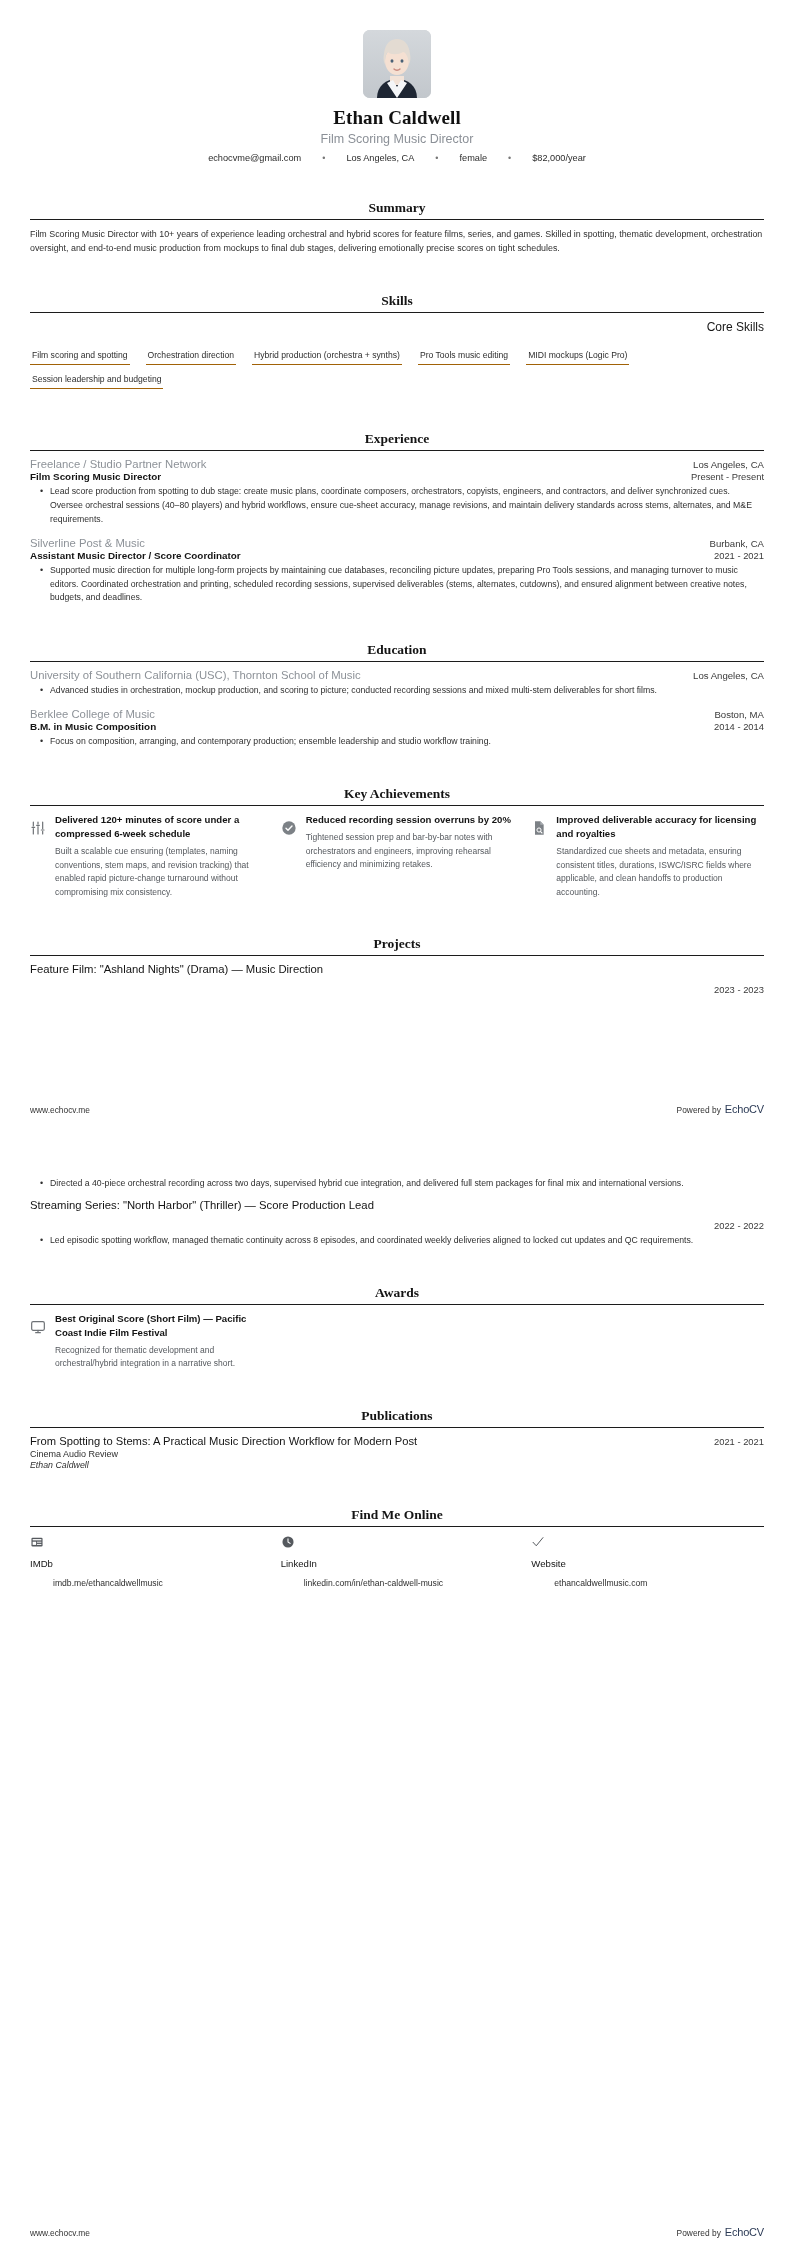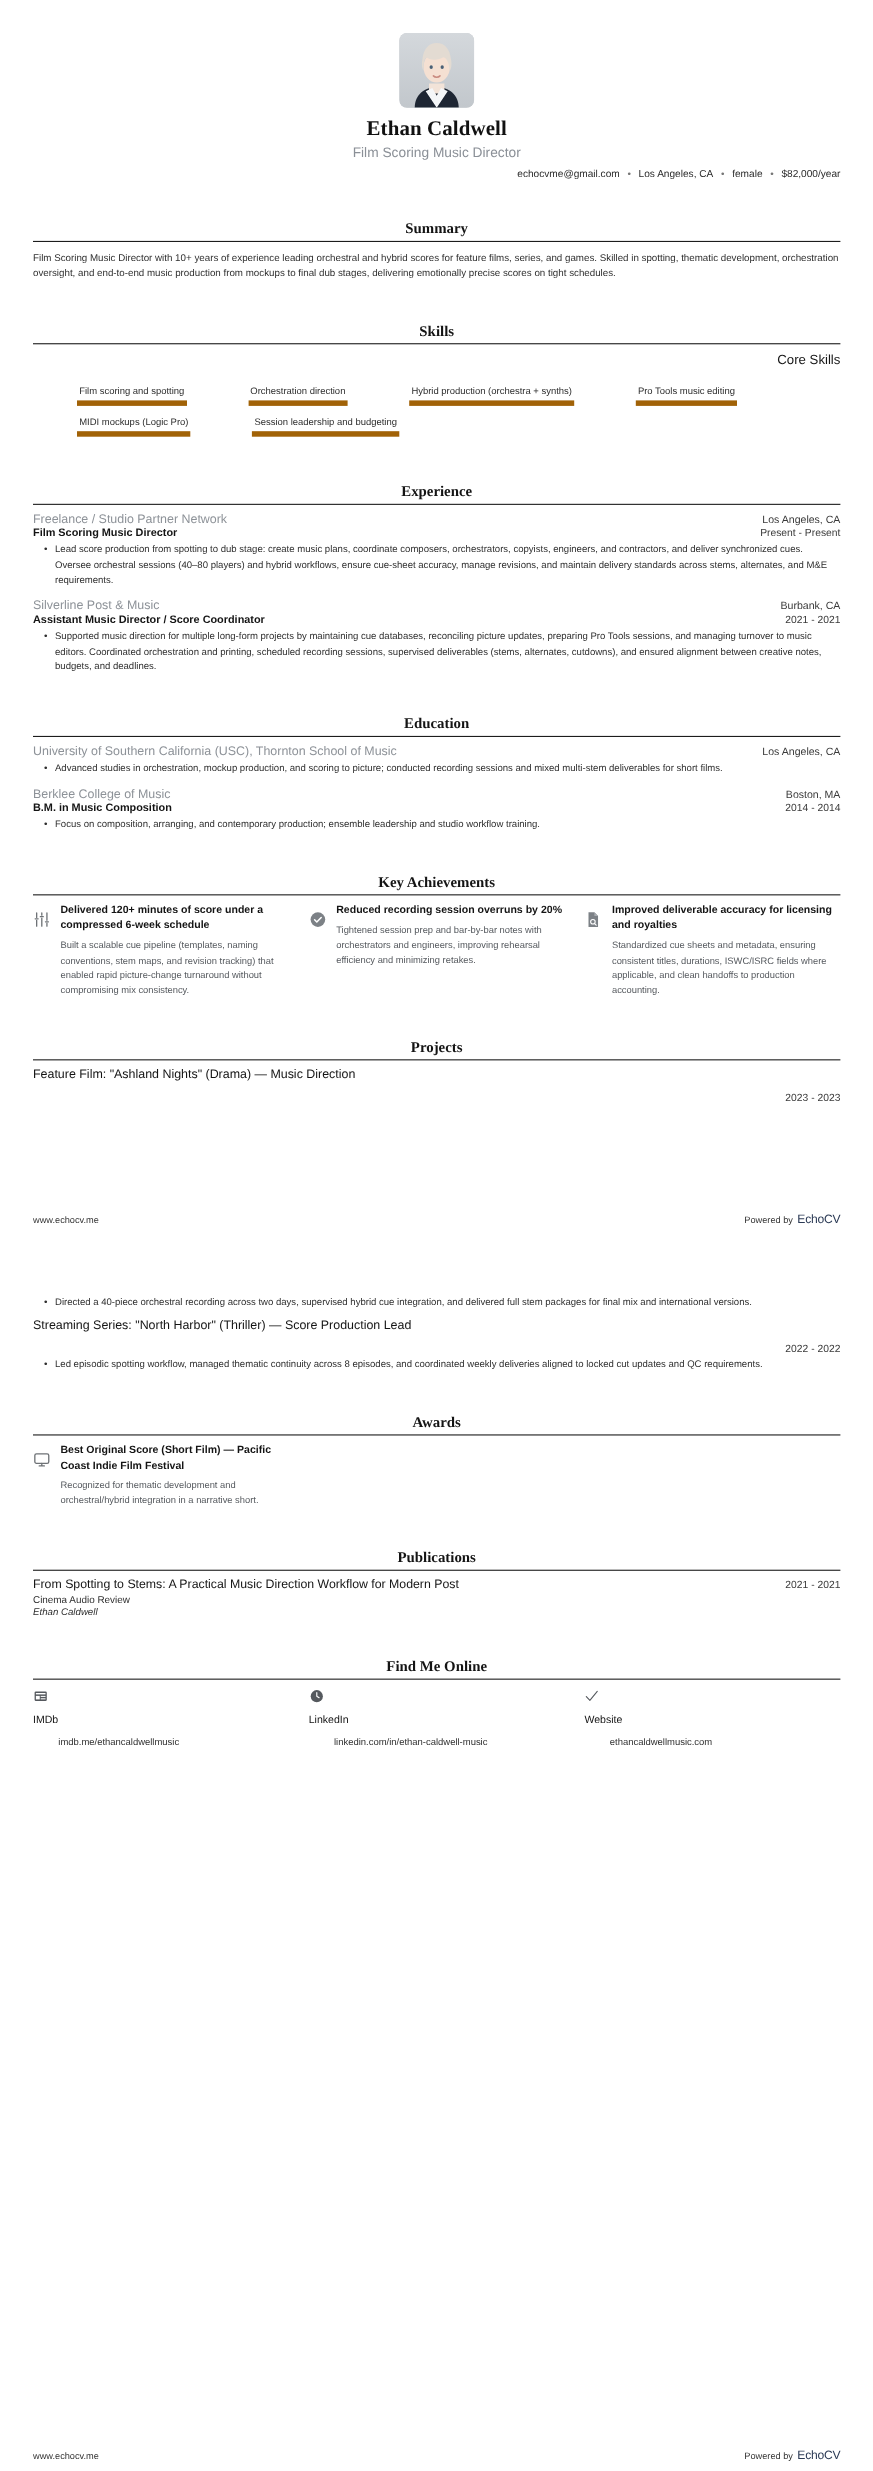--- a/index.html
+++ b/index.html
@@ -47,23 +47,23 @@
     font-size: 12.5px;
     color: #8b9097;
     margin-top: 3px;
     font-weight: 400;
   }
   .contact-line {
     margin-top: 7px;
     font-size: 9.2px;
     color: #2b2b2b;
     display: flex;
-    justify-content: flex-end;
+    justify-content: center;
     align-items: center;
-    gap: 7px;
+    gap: 21px;
     flex-wrap: wrap;
   }
   .contact-line .sep { color: #777; font-size: 9px; }
 
   
   .section { margin-top: 14px; }
   .section-title {
     font-family: "Liberation Serif", "DejaVu Serif", serif;
     font-weight: 700;
     font-size: 13.5px;
@@ -93,25 +93,24 @@
     text-align: right;
   }
   .skill-tags {
     display: flex;
     flex-wrap: wrap;
     gap: 4px 16px;
   }
   .skill-tag {
     font-size: 8.6px;
     color: #2d2d2d;
-    border-bottom: 5px solid #a16207;
+    border-bottom: 1px solid #a16207;
     padding: 0 2px 4px 2px;
     white-space: nowrap;
     margin-bottom: 5px;
-    margin-left: 40px;
   }
 
   
   .entry { margin-bottom: 10px; }
   .entry:last-child { margin-bottom: 0; }
   .entry-row {
     display: flex;
     justify-content: space-between;
     align-items: baseline;
     gap: 14px;
@@ -425,21 +424,21 @@
 
       <div class="ach">
         <span class="ach-icon">
           <svg viewBox="0 0 24 24" fill="none" stroke="currentColor" stroke-width="1.8" stroke-linecap="round">
             <path d="M5 3v6M5 13v8M12 3v3M12 10v11M19 3v10M19 17v4"></path>
             <path d="M3 11h4M10 8h4M17 15h4"></path>
           </svg>
         </span>
         <div class="ach-body">
           <div class="ach-title">Delivered 120+ minutes of score under a compressed 6-week schedule</div>
-          <div class="ach-desc">Built a scalable cue pipeline (templates, naming conventions, stem maps, and revision tracking) that enabled rapid picture-change turnaround without compromising mix consistency.</div>
+          <div class="ach-desc">Built a scalable cue ensuring (templates, naming conventions, stem maps, and revision tracking) that enabled rapid picture-change turnaround without compromising mix consistency.</div>
         </div>
       </div>
 
       <div class="ach">
         <span class="ach-icon">
           <svg viewBox="0 0 24 24">
               <circle cx="12" cy="12" r="10" fill="#7c8186"></circle>
               <path d="M7.5 12.3l3 3 6-6.2" fill="none" stroke="#fff" stroke-width="2.1" stroke-linecap="round" stroke-linejoin="round"></path>
             </svg>
         </span>

